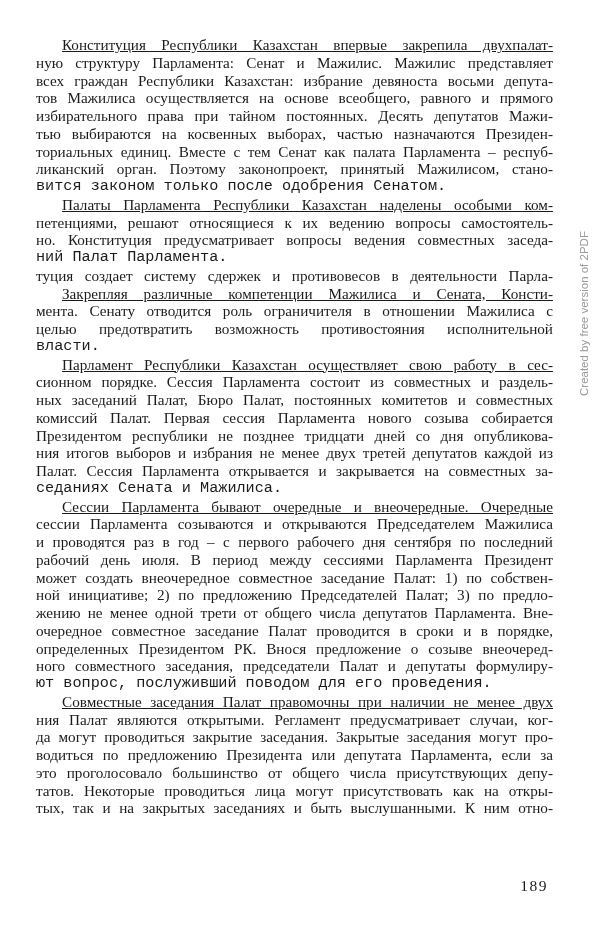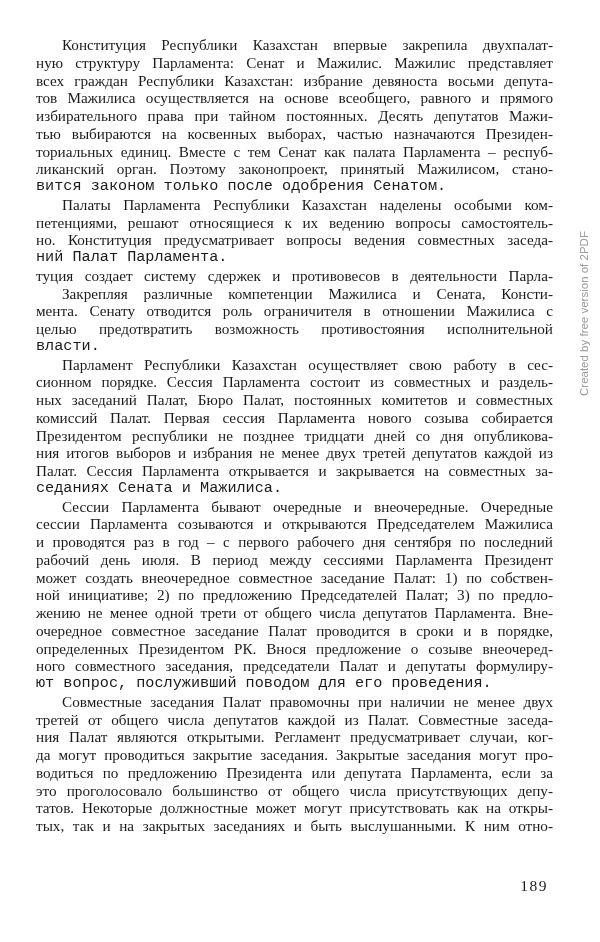--- a/index.html
+++ b/index.html
@@ -18,21 +18,21 @@
     font-size: 15.2px; line-height: 17.75px;
     color: var(--ink, #1b1b1b);
   }
   .line {
     text-align: justify;
     text-align-last: justify;
     height: 17.75px;
     white-space: normal;
   }
   .line.end { text-align-last: left; font-family: Liberation Mono, monospace; }
-  .line.indent { text-indent: 26px; }
+  .line.indent { text-indent: 26px; text-decoration: underline; }
   .page-number {
     position: absolute; top: 877px; left: 36px; width: 512px;
     text-align: right;
     font-family: "Liberation Serif", serif;
     font-size: 15.5px; letter-spacing: 1.5px;
     color: var(--ink, #1b1b1b);
   }
   .watermark {
     position: absolute; left: 578px; top: 396px;
     transform: rotate(-90deg); transform-origin: 0 0;
@@ -80,26 +80,25 @@
       <div class="line">и проводятся раз в год – с первого рабочего дня сентября по последний</div>
       <div class="line">рабочий день июля. В период между сессиями Парламента Президент</div>
       <div class="line">может создать внеочередное совместное заседание Палат: 1) по собствен-</div>
       <div class="line">ной инициативе; 2) по предложению Председателей Палат; 3) по предло-</div>
       <div class="line">жению не менее одной трети от общего числа депутатов Парламента. Вне-</div>
       <div class="line">очередное совместное заседание Палат проводится в сроки и в порядке,</div>
       <div class="line">определенных Президентом РК. Внося предложение о созыве внеочеред-</div>
       <div class="line">ного совместного заседания, председатели Палат и депутаты формулиру-</div>
       <div class="line end">ют вопрос, послуживший поводом для его проведения.</div>
       <div class="line indent">Совместные заседания Палат правомочны при наличии не менее двух</div>
-      <div class="line">третей от общего числа депутатов каждой из Палат. Совместные заседа-</div>
       <div class="line">ния Палат являются открытыми. Регламент предусматривает случаи, ког-</div>
       <div class="line">да могут проводиться закрытие заседания. Закрытые заседания могут про-</div>
       <div class="line">водиться по предложению Президента или депутата Парламента, если за</div>
       <div class="line">это проголосовало большинство от общего числа присутствующих депу-</div>
-      <div class="line">татов. Некоторые должностные может могут присутствовать как на откры-</div>
+      <div class="line">татов. Некоторые проводиться лица могут присутствовать как на откры-</div>
       <div class="line">тых, так и на закрытых заседаниях и быть выслушанными. К ним отно-</div>
     </div>
 
   <div class="page-number">189</div>
 
   <div class="watermark">Created by free version of 2PDF</div>
 
 </div>
 
 </body></html>

